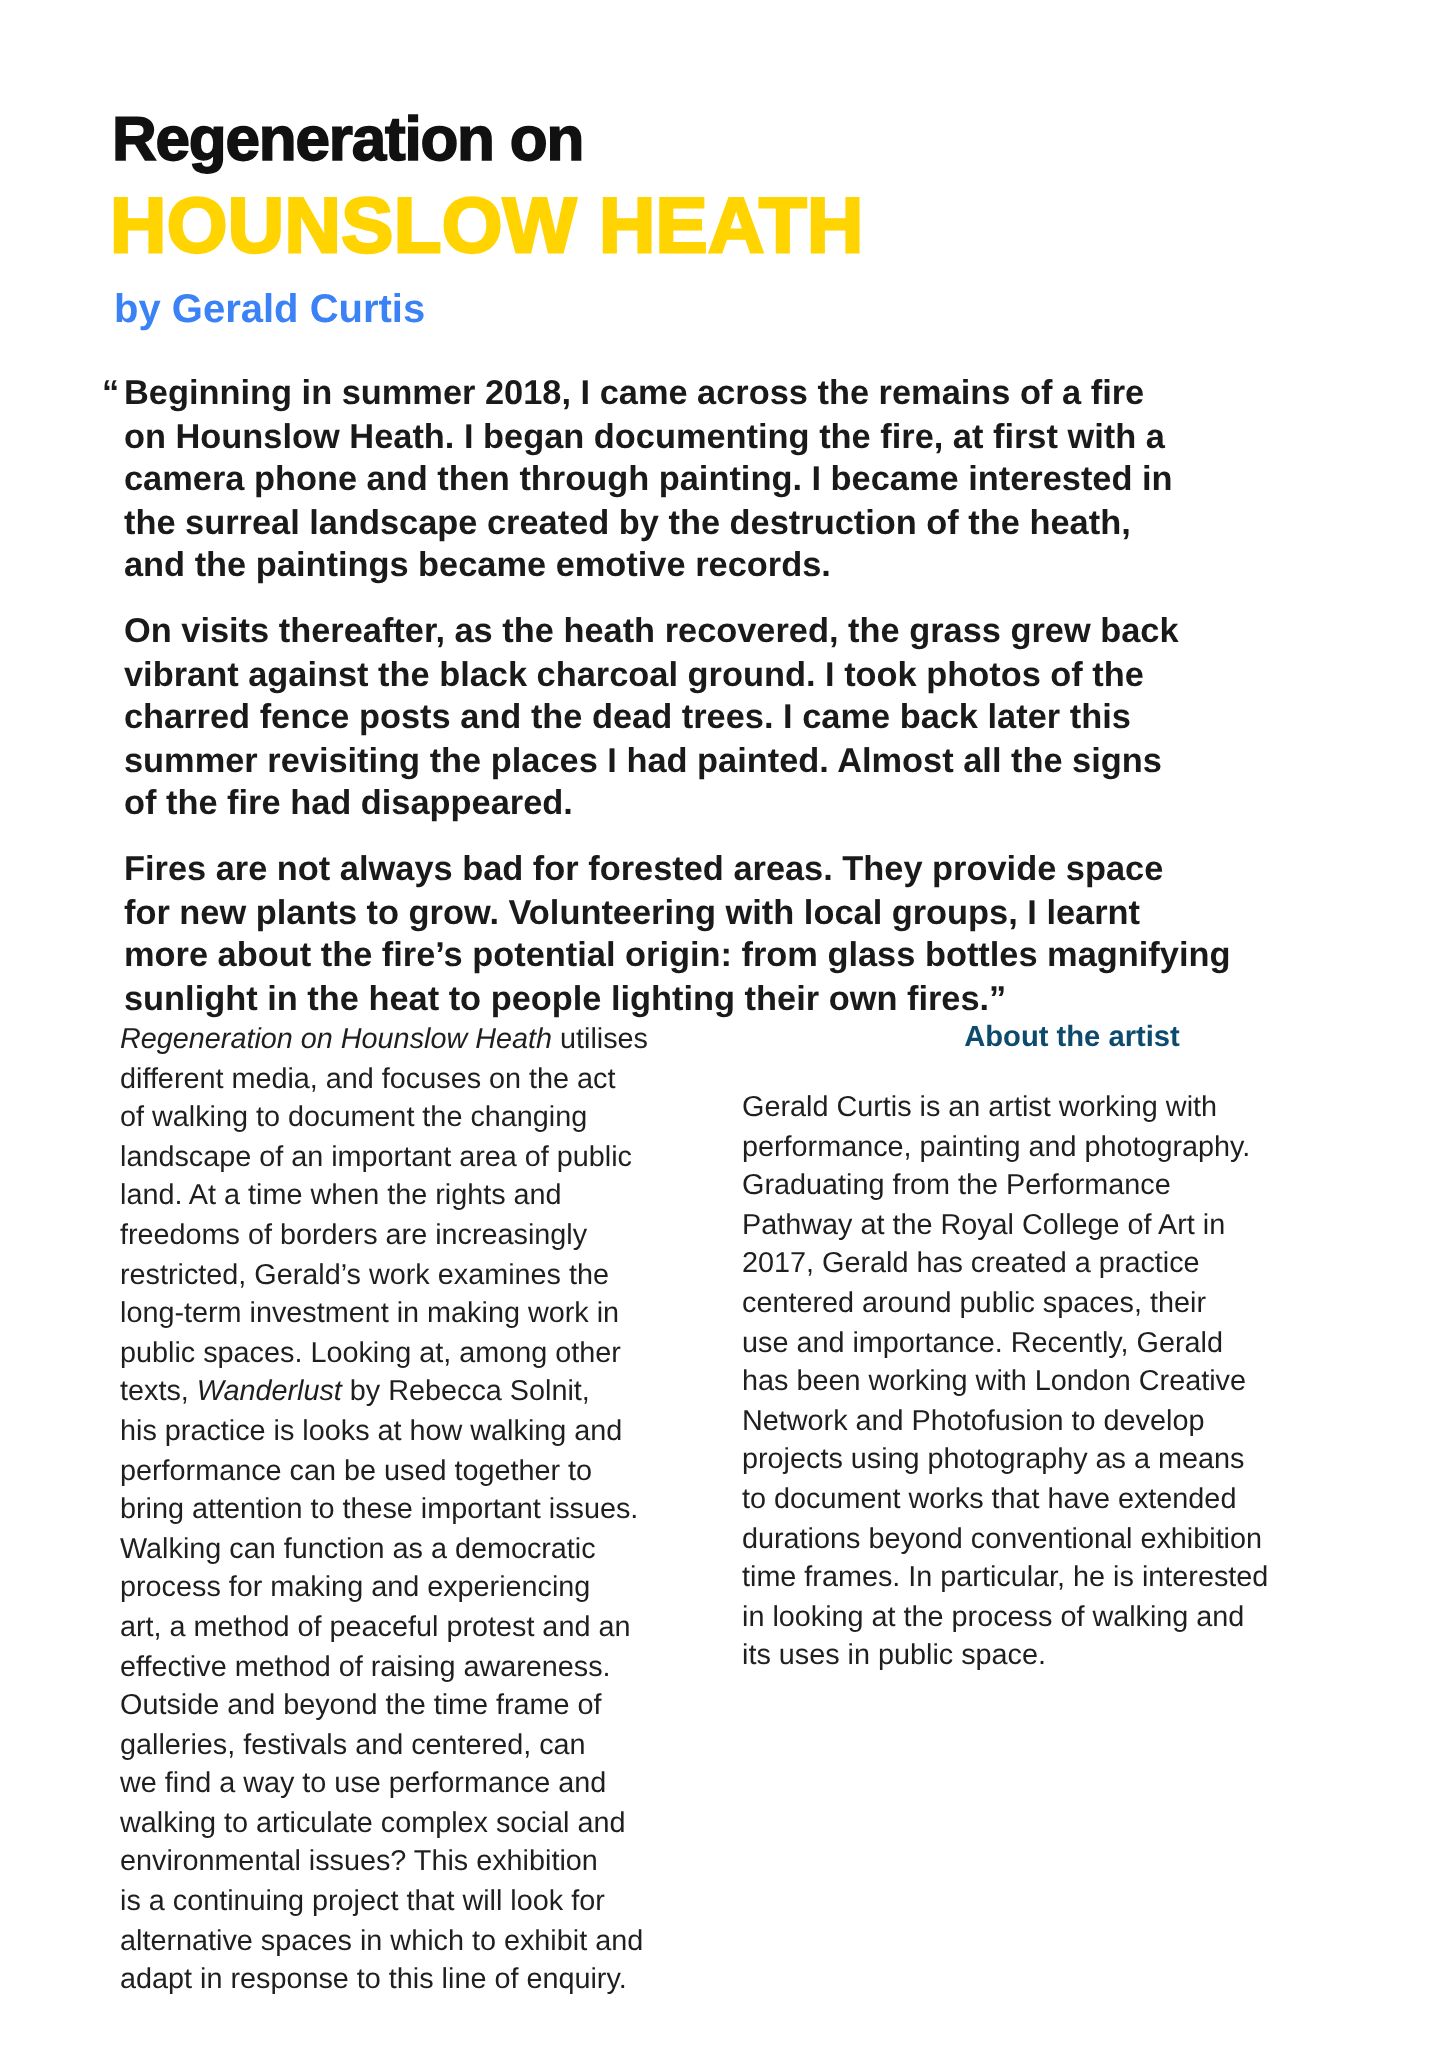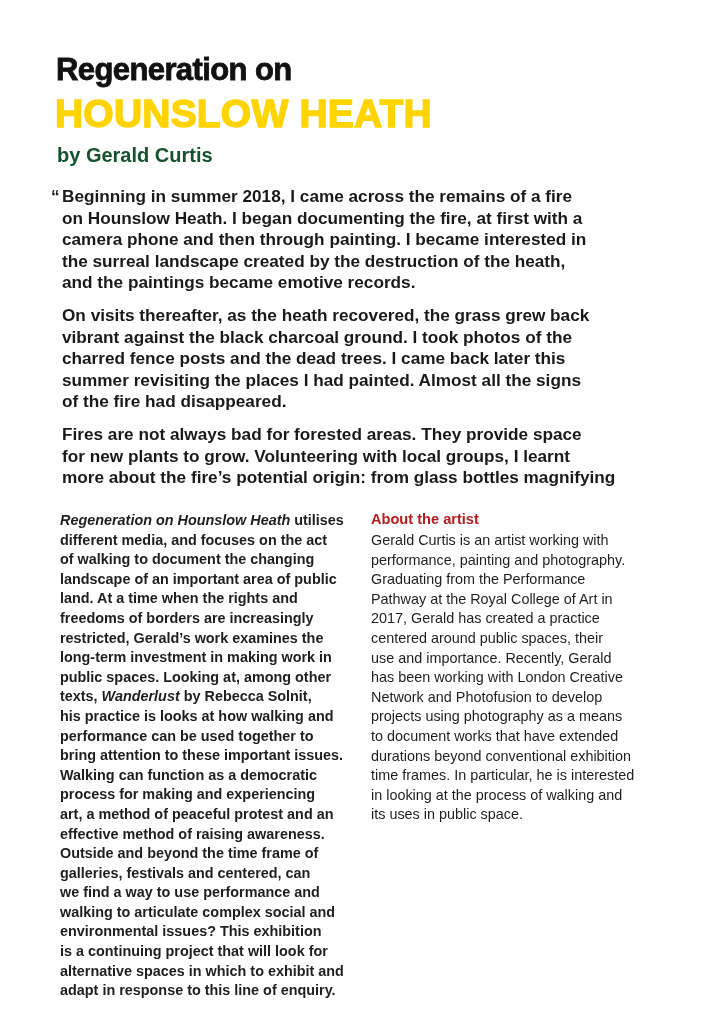--- a/index.html
+++ b/index.html
@@ -1,28 +1,28 @@
 <!DOCTYPE html>
 <html style="--accent: #FFD400;"><head>
 <meta charset="utf-8">
 <style>
   html, body { margin: 0; padding: 0; background: #ffffff; }
   body { width: 722px; height: 1024px; position: relative; overflow: hidden; color: #1a1a1a; font-family: "Liberation Sans", "DejaVu Sans", sans-serif; }
   .page { position: absolute; left: 0; top: 0; width: 722px; height: 974px; background: #ffffff; }
   .title-line1 { position: absolute; left: 56px; top: 52px; font-size: 31px; font-weight: 900; letter-spacing: -0.6px; color: #111111; line-height: 36px; white-space: nowrap; -webkit-text-stroke: 0.8px #111111; }
   .title-line2 { position: absolute; left: 55px; top: 88px; font-size: 39px; font-weight: 900; letter-spacing: 0.2px; color: var(--accent); line-height: 52px; white-space: nowrap; -webkit-text-stroke: 1.4px var(--accent); }
-  .byline { position: absolute; left: 57px; top: 142px; font-size: 20px; font-weight: 700; color: #14532d; line-height: 26px; white-space: nowrap; }
+  .byline { position: absolute; left: 57px; top: 142px; font-size: 20px; font-weight: 700; color: #3b82f6; line-height: 26px; white-space: nowrap; }
   .quote { position: absolute; left: 62px; top: 186px; width: 600px; font-size: 17.2px; font-weight: 700; line-height: 21.6px; color: #1a1a1a; }
   .quote p { margin: 0 0 11px 0; white-space: nowrap; }
   .quote .line { display: block; }
   .quote .open-mark { position: absolute; left: -11px; }
-  .col-left { position: absolute; left: 60px; top: 511px; width: 300px; font-size: 14.4px; line-height: 19.6px; color: #1f1f1f; font-weight: bold; }
+  .col-left { position: absolute; left: 60px; top: 511px; width: 300px; font-size: 14.4px; line-height: 19.6px; color: #1f1f1f; }
   .col-right { position: absolute; left: 371px; top: 509px; width: 330px; font-size: 14.4px; line-height: 19.6px; color: #1f1f1f; }
   .col-left .line, .col-right .line { display: block; white-space: nowrap; }
-  .about-heading { font-weight: 700; font-size: 14.6px; line-height: 20px; margin-bottom: 2px; color: #b91c1c; }
+  .about-heading { font-weight: 700; font-size: 14.6px; line-height: 20px; margin-bottom: 16px; color: #0c4a6e; text-align: center; }
   em { font-style: italic; }
 </style>
 </head>
 <body>
 
 <div class="page">
 
   <div class="title-line1">Regeneration on</div>
   <div class="title-line2">HOUNSLOW HEATH</div>
   <div class="byline">by Gerald Curtis</div>
@@ -40,20 +40,21 @@
       <span class="line">On visits thereafter, as the heath recovered, the grass grew back</span>
       <span class="line">vibrant against the black charcoal ground. I took photos of the</span>
       <span class="line">charred fence posts and the dead trees. I came back later this</span>
       <span class="line">summer revisiting the places I had painted. Almost all the signs</span>
       <span class="line">of the fire had disappeared.</span>
     </p>
     <p>
       <span class="line">Fires are not always bad for forested areas. They provide space</span>
       <span class="line">for new plants to grow. Volunteering with local groups, I learnt</span>
       <span class="line">more about the fire’s potential origin: from glass bottles magnifying</span>
+      <span class="line">sunlight in the heat to people lighting their own fires.”</span>
     </p>
   </div>
 
   <div class="col-left">
     <span class="line"><em>Regeneration on Hounslow Heath</em><span> utilises</span></span>
     <span class="line">different media, and focuses on the act</span>
     <span class="line">of walking to document the changing</span>
     <span class="line">landscape of an important area of public</span>
     <span class="line">land. At a time when the rights and</span>
     <span class="line">freedoms of borders are increasingly</span>

